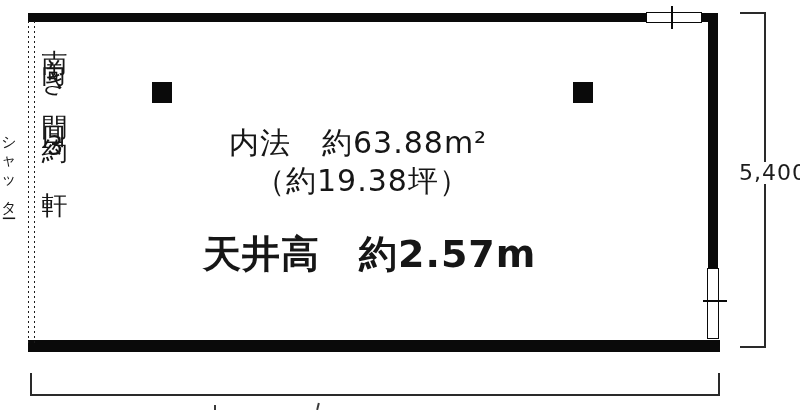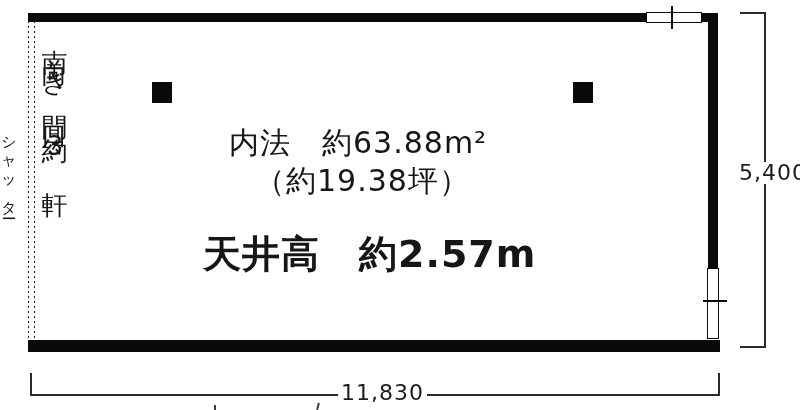--- a/index.html
+++ b/index.html
@@ -83,18 +83,17 @@
   <div class="room-line" id="ceiling-line">天井高　約2.57m</div>
 
   <div class="dim-line" style="left:764px;top:13px;width:2px;height:335px;"></div>
   <div class="dim-line" style="left:740px;top:12px;width:26px;height:2px;"></div>
   <div class="dim-line" style="left:740px;top:346px;width:26px;height:2px;"></div>
   <div class="dim-label" style="left:736px;top:162px;">5,400</div>
 
   <div class="dim-line" style="left:30px;top:394px;width:690px;height:2px;"></div>
   <div class="dim-line" style="left:30px;top:373px;width:2px;height:22px;"></div>
   <div class="dim-line" style="left:718px;top:373px;width:2px;height:22px;"></div>
-  <div class="dim-label" style="left:338px;top:382px;">11,830</div>
 
   <div class="cutoff" style="left:214px;top:405px;width:2px;height:5px;"></div>
   <div class="cutoff" style="left:317px;top:403px;width:2px;height:7px;transform:rotate(14deg);"></div>
 
 </div>
 
 </body></html>

